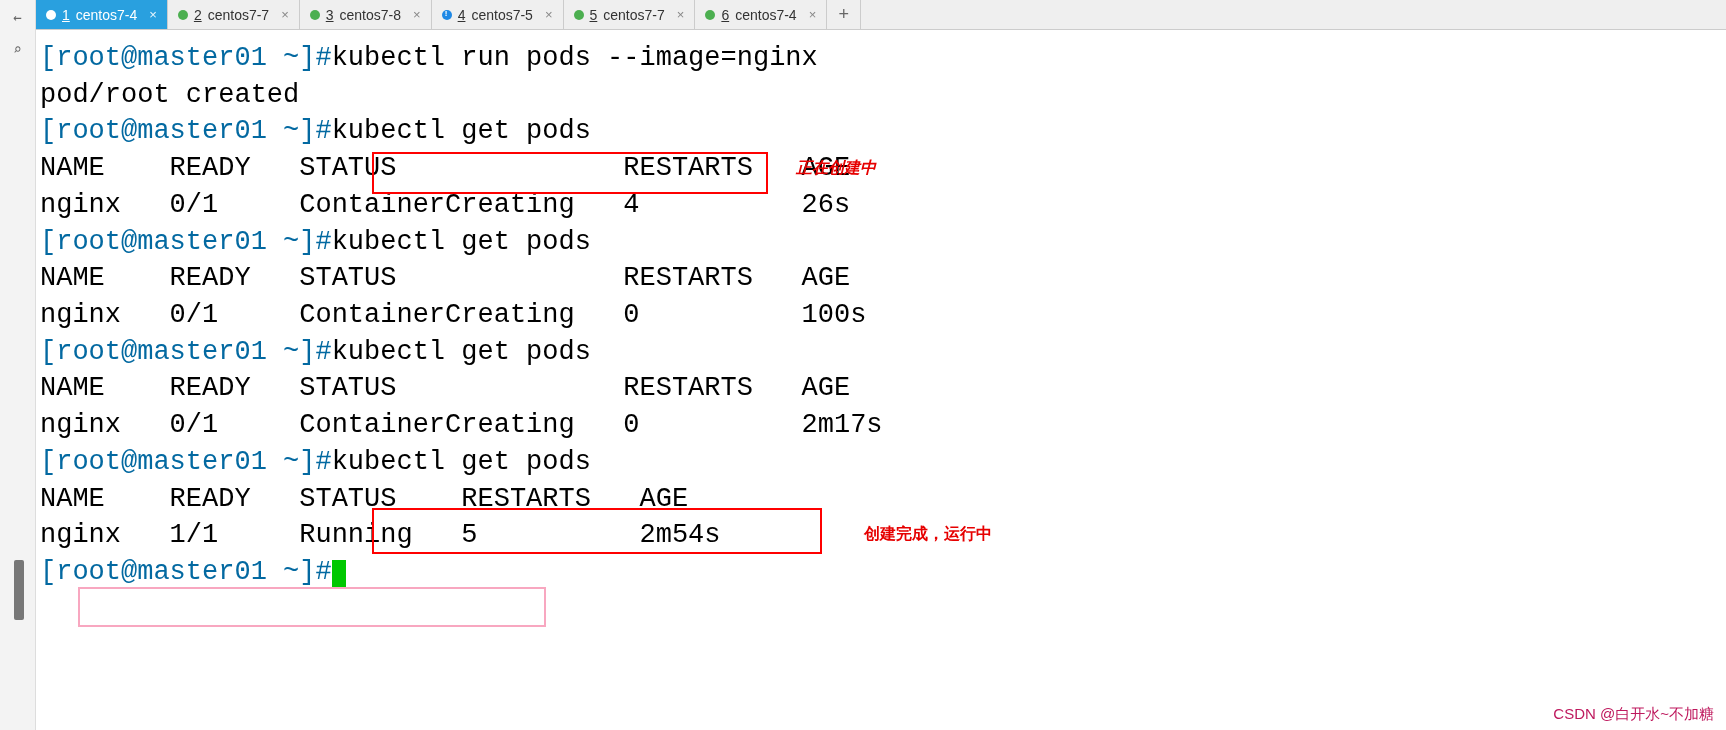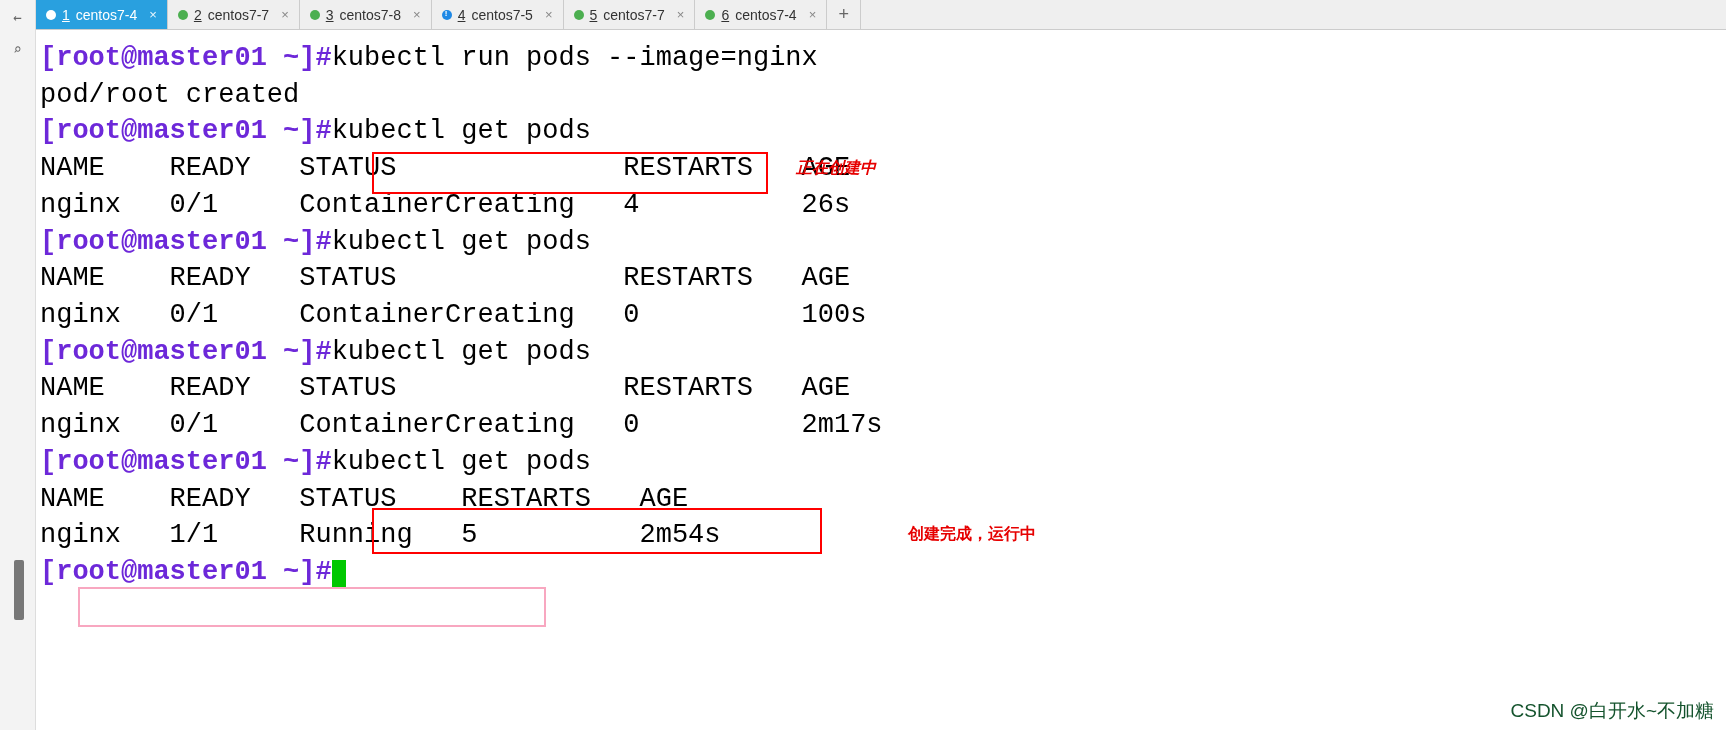--- a/index.html
+++ b/index.html
@@ -15,27 +15,27 @@
   .tab .dot.blue::after { content:"!"; color:#fff; font-size:8px; font-weight:bold; position:absolute; left:3px; top:-1px; }
   .tab.active { background:#29a0df; color:#fff; }
   .tab.active .dot { background:#fff; }
   .tab .x { color:#888; margin-left:6px; font-size:13px; }
   .tab.active .x { color:#eaf6fd; }
   .tab .ul { text-decoration:underline; }
   .tab.add { justify-content:center; width:34px; color:#666; font-size:18px; }
   .scroll-ind { position:absolute; left:-22px; top:530px; width:10px; height:60px; background:#777; border-radius:2px; }
   .term-wrap { flex:1; position:relative; padding:10px 4px 0 4px; }
   .term { font-family:"Consolas","Menlo","Courier New",monospace; font-size:27px; line-height:1.36; white-space:pre; color:#000; }
-  .prompt { color:#6d28d9; font-weight:bold; }
+  .prompt { color:#0369a1; font-weight:normal; }
   .cursor { display:inline-block; width:14px; height:27px; background:#00c800; vertical-align:text-bottom; }
   .annot { position:absolute; color:#e60000; font-weight:bold; font-size:16px; font-family:"Microsoft YaHei","PingFang SC",sans-serif; }
   .box-red1 { position:absolute; border:2px solid #ff0000; left:336px; top:122px; width:396px; height:42px; pointer-events:none; }
   .box-red2 { position:absolute; border:2px solid #ff0000; left:336px; top:478px; width:450px; height:46px; pointer-events:none; }
   .box-pink { position:absolute; border:2px solid #f8a7c0; left:42px; top:557px; width:468px; height:40px; pointer-events:none; }
-  .watermark { position:absolute; right:12px; bottom:6px; color:#14532d; font-size:19px; font-family:"Microsoft YaHei",sans-serif; }
+  .watermark { position:absolute; right:12px; bottom:6px; color:#be185d; font-size:15px; font-family:"Microsoft YaHei",sans-serif; }
 </style>
 </head>
 <body>
 
 <div class="app">
   <div class="left-rail">
     <div class="icon">←</div>
     <div class="icon">⌕</div>
   </div>
   <div class="main">
@@ -93,19 +93,19 @@
 <span>NAME    READY   STATUS              RESTARTS   AGE</span>
 <span>nginx   0/1     ContainerCreating   0          2m17s</span>
 <span class="prompt">[root@master01 ~]#</span><span>kubectl get pods</span>
 <span>NAME    READY   STATUS    RESTARTS   AGE</span>
 <span>nginx   1/1     Running   5          2m54s</span>
 <span class="prompt">[root@master01 ~]#</span><span class="cursor"></span></div>
 
       <div class="box-red1"></div>
       <div class="annot" style="left:760px; top:128px;font-style:italic;">正在创建中</div>
       <div class="box-red2"></div>
-      <div class="annot" style="left:872px; top:494px;">创建完成，运行中</div>
+      <div class="annot" style="left:828px; top:494px;">创建完成，运行中</div>
       <div class="box-pink"></div>
     </div>
 
     <div class="watermark">CSDN @白开水~不加糖</div>
   </div>
 </div>
 
 </body></html>

